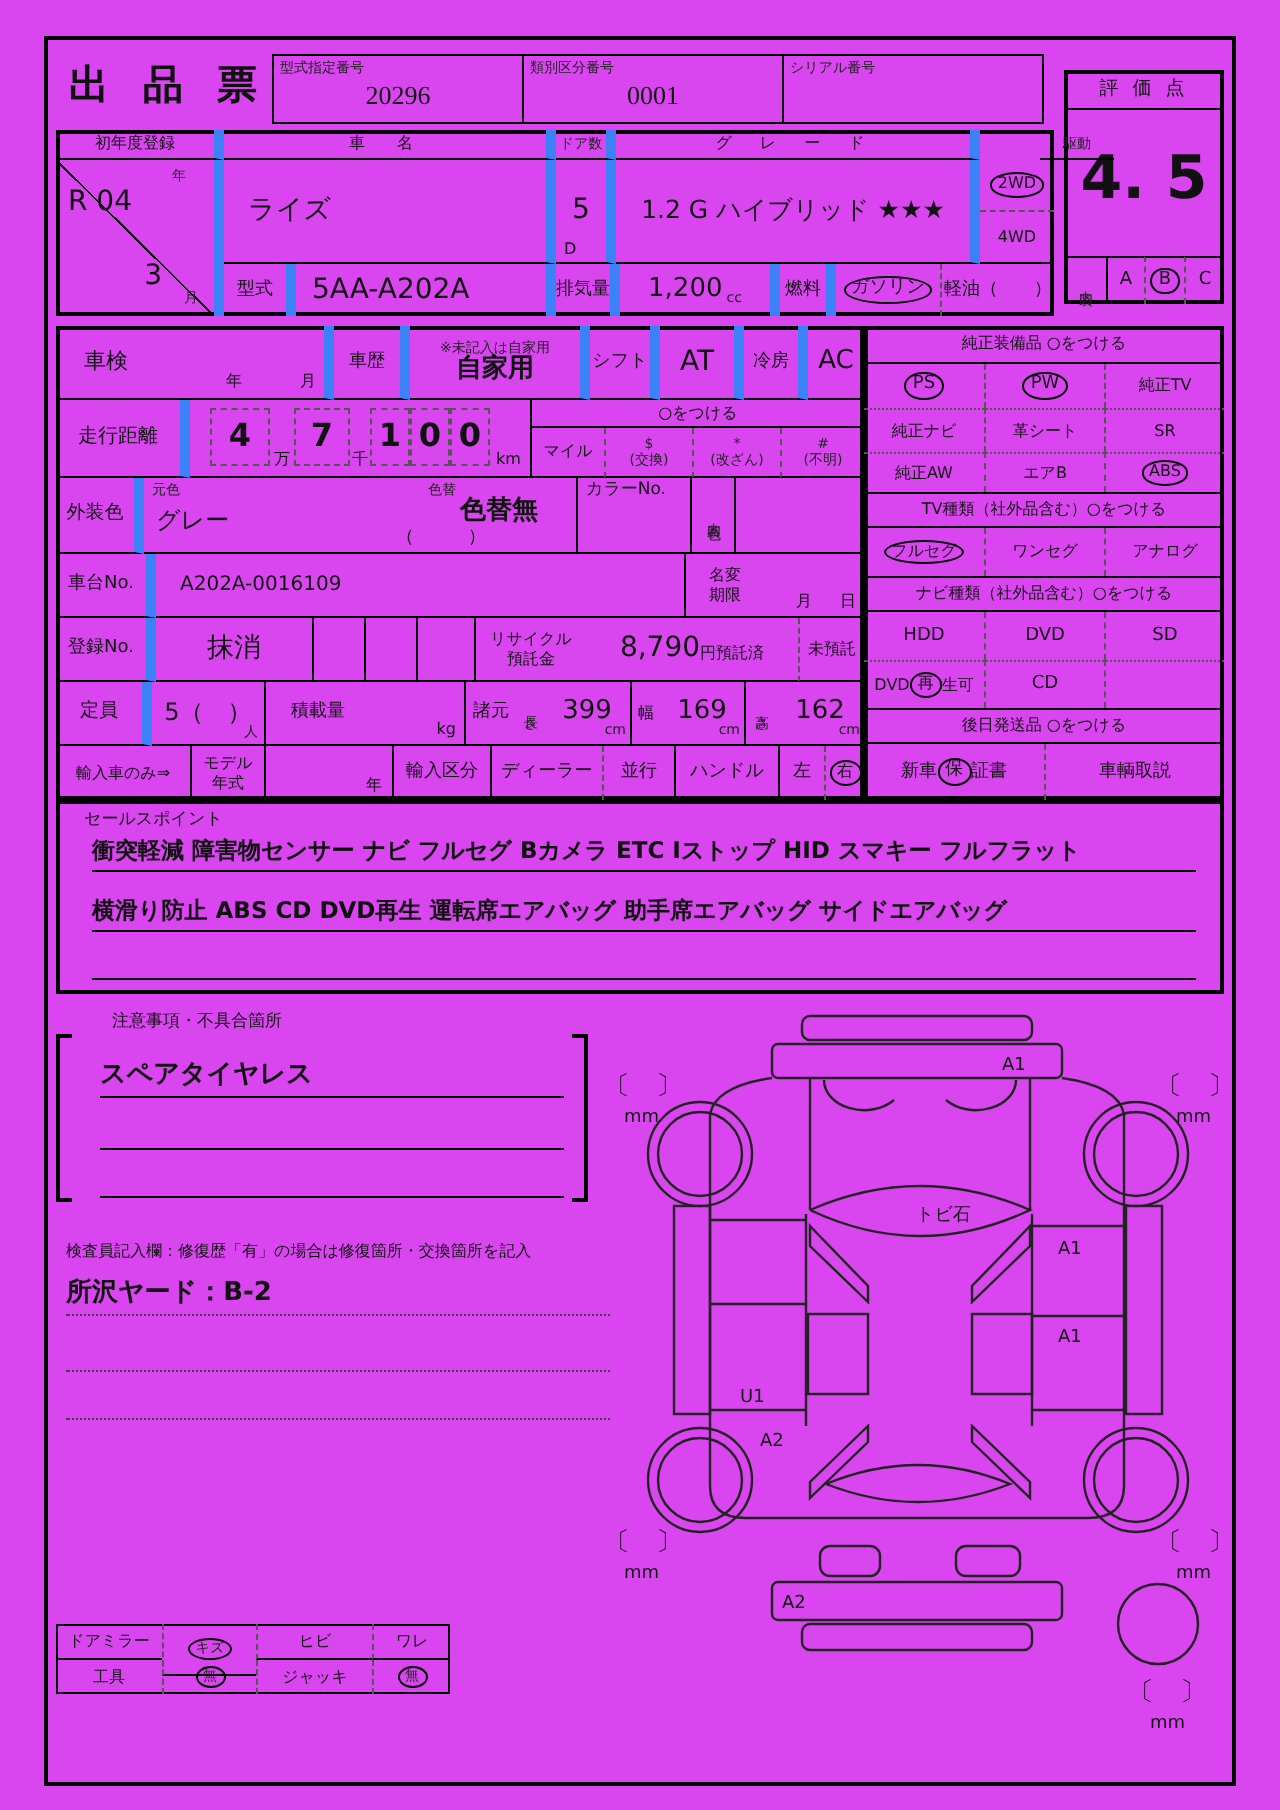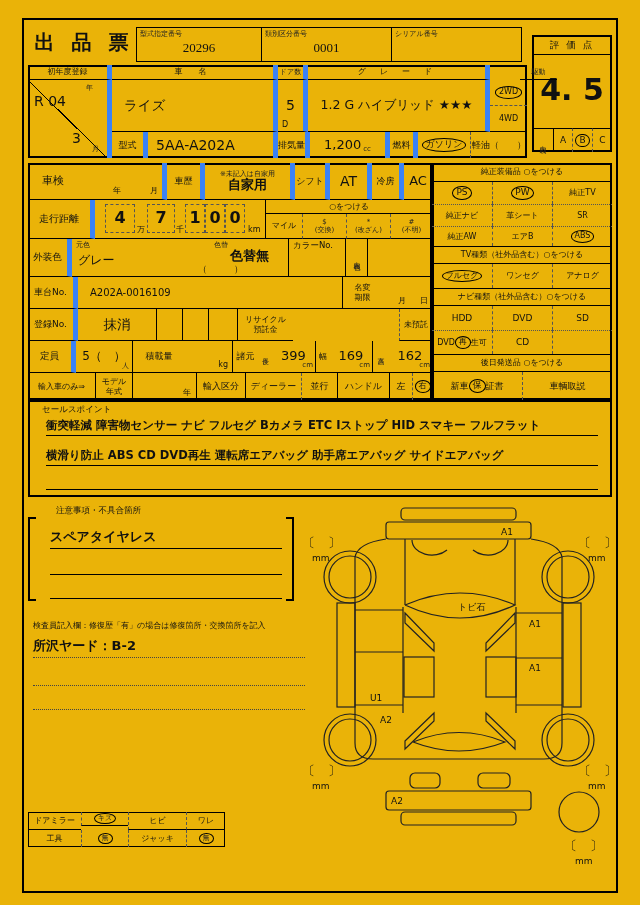--- a/index.html
+++ b/index.html
@@ -1,16 +1,16 @@
 <!DOCTYPE html>
 <html><head>
 <meta charset="utf-8">
 <style>
   html,body{margin:0;padding:0;background:#e8e8e8;}
-  .canvas{position:relative;width:640px;height:905px;background:#eab308;
+  .canvas{position:relative;width:640px;height:905px;background:#d946ef;
           font-family:"DejaVu Sans","Liberation Sans",sans-serif;color:#111;overflow:hidden;}
   .cell{position:absolute;box-sizing:border-box;display:flex;align-items:center;
         justify-content:center;text-align:center;line-height:1.15;}
   .col{flex-direction:column;}
   .start{justify-content:flex-start;text-align:left;}
   .frame{position:absolute;box-sizing:border-box;border:2px solid #000;}
   .b1{border:1px solid #000;font-family:Liberation Serif, serif;}
   .bl{border-left:1px solid #000;}.br{border-right:5px solid #3b82f6;}
   .bt{border-top:1px solid #000;}.bb{border-bottom:1px solid #000;}
   .dl{border-left:1px dashed #555;}.db{border-bottom:1px dashed #555;}.dt{border-top:1px dotted #555;}
@@ -179,20 +179,24 @@
 
   <div class="cell br bb lab" style="left:28px;top:309px;width:50px;height:32px;">登録No.</div>
   <div class="cell bb" style="left:78px;top:309px;width:78px;height:32px;font-size:13.5px;">抹消</div>
   <div class="cell bl bb" style="left:156px;top:309px;width:26px;height:32px;"></div>
   <div class="cell bl bb" style="left:182px;top:309px;width:26px;height:32px;"></div>
   <div class="cell bl bb" style="left:208px;top:309px;width:29px;height:32px;"></div>
   <div class="cell bl bb col lab8" style="left:237px;top:309px;width:56px;height:32px;">
     <span>リサイクル</span>
     <span>預託金</span>
   </div>
+  <div class="cell bb" style="left:293px;top:309px;width:106px;height:32px;">
+    <span style="font-size:14px;">8,790</span>
+    <span class="lab8" style="margin-top:4px;">円預託済</span>
+  </div>
   <div class="cell dl bb lab8" style="left:399px;top:309px;width:33px;height:32px;">未預託</div>
 
   <div class="cell br bb" style="left:28px;top:341px;width:48px;height:32px;font-size:9.5px;">定員</div>
   <div class="cell bb" style="left:76px;top:341px;width:56px;height:32px;font-size:12px;">
     <span>5（　）</span>
     <span class="sm" style="position:absolute;right:3px;bottom:2px;">人</span>
   </div>
   <div class="cell bl bb lab" style="left:132px;top:341px;width:53px;height:32px;">積載量</div>
   <div class="cell bb" style="left:185px;top:341px;width:47px;height:32px;">
     <span class="lab8" style="position:absolute;right:4px;bottom:3px;">kg</span>
@@ -290,21 +294,21 @@
   <div class="uline" style="left:50px;top:556px;width:232px;height:19px;"></div>
   <div class="uline" style="left:50px;top:580px;width:232px;height:19px;"></div>
 
   <div class="note" style="left:33px;top:620px;font-size:8px;">検査員記入欄：修復歴「有」の場合は修復箇所・交換箇所を記入</div>
   <div class="dotline" style="left:33px;top:634px;width:272px;height:24px;">所沢ヤード：B-2</div>
   <div class="dotline" style="left:33px;top:662px;width:272px;height:24px;"></div>
   <div class="dotline" style="left:33px;top:686px;width:272px;height:24px;"></div>
 
   <div class="frame" style="left:28px;top:812px;width:197px;height:35px;border-width:1.5px;"></div>
   <div class="cell bb lab8" style="left:28px;top:812px;width:53px;height:18px;">ドアミラー</div>
-  <div class="cell dl bb" style="left:81px;top:812px;width:47px;height:14px;justify-content:center;">
+  <div class="cell dl bb" style="left:81px;top:812px;width:47px;height:26px;justify-content:center;">
       <span class="circ sm">キズ</span>
     </div>
   <div class="cell dl bb lab8" style="left:128px;top:812px;width:58px;height:18px;">ヒビ</div>
   <div class="cell dl bb lab8" style="left:186px;top:812px;width:39px;height:18px;">ワレ</div>
   <div class="cell lab8" style="left:28px;top:830px;width:53px;height:17px;">工具</div>
   <div class="cell dl" style="left:81px;top:830px;width:47px;height:17px;">
       <span class="circ sm">無</span>
     </div>
   <div class="cell dl lab8" style="left:128px;top:830px;width:58px;height:17px;">ジャッキ</div>
   <div class="cell dl" style="left:186px;top:830px;width:39px;height:17px;">

